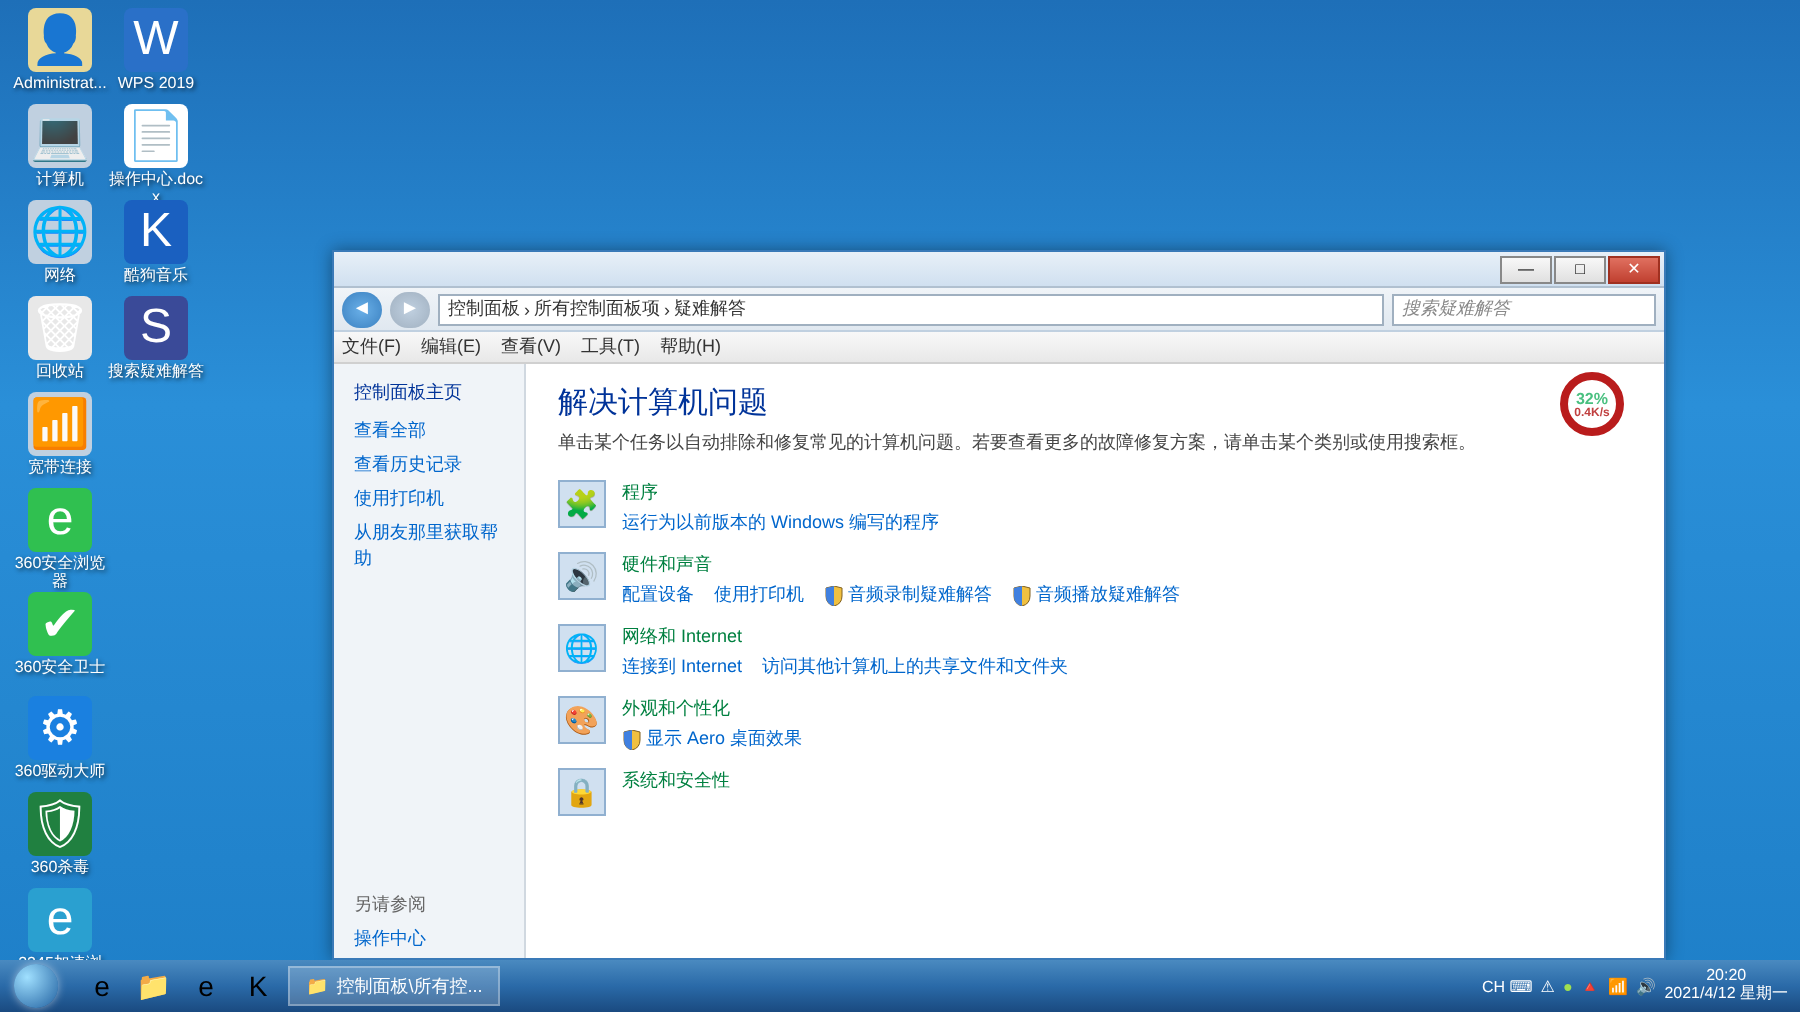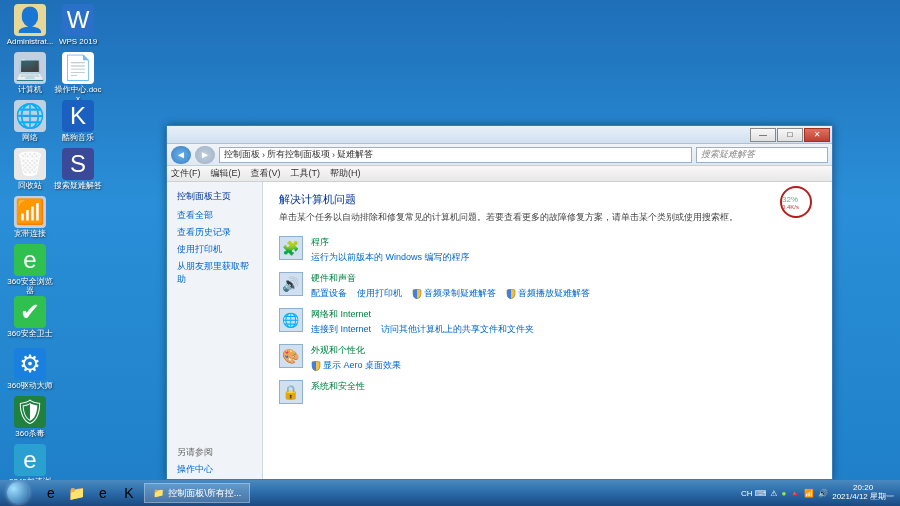--- a/index.html
+++ b/index.html
@@ -27,23 +27,23 @@
 .menubar { height: 16px; background: linear-gradient(#f8f8f8,#e8e8e8); border-bottom: 1px solid #d0d0d0; display: flex; align-items: center; padding: 0 4px; gap: 10px; font-size: 9px; color: #333; }
 .menubar span { cursor: pointer; }
 
 .content { display: flex; height: calc(100% - 56px); border-radius: 15px; }
 .sidebar { width: 96px; background: #f0f4f8; border-right: 1px solid #d0d8e0; padding: 8px 10px; font-size: 9px; }
 .sidebar .head { color: #003399; margin-bottom: 6px; }
 .sidebar a { display: block; color: #0066cc; margin-bottom: 4px; cursor: pointer; text-decoration: none; }
 .sidebar .sec2 { margin-top: 160px; color: #666; }
 
 .main { flex: 1; padding: 10px 16px; position: relative; overflow: hidden; }
-.main h2 { font-size: 11px; color: #003399; font-weight: normal; margin-bottom: 4px; }
+.main h2 { font-size: 15px; color: #003399; font-weight: normal; margin-bottom: 4px; }
 .main .desc { font-size: 9px; color: #444; margin-bottom: 12px; }
-.badge { position: absolute; right: 20px; top: 4px; width: 32px; height: 32px; border: 2px solid #b91c1c; border-radius: 50%; display: flex; flex-direction: column; align-items: flex-start; justify-content: center; font-size: 8px; color: #4ac080; }
+.badge { position: absolute; right: 20px; top: 4px; width: 32px; height: 32px; border: 4px solid #b91c1c; border-radius: 50%; display: flex; flex-direction: column; align-items: center; justify-content: center; font-size: 8px; color: #4ac080; font-weight: bold; }
 
 .cat { display: flex; margin-bottom: 8px; }
 .cat .cico { width: 24px; height: 24px; margin-right: 8px; background: #d0e0f0; border: 1px solid #90b0d0; display: flex; align-items: center; justify-content: center; font-size: 14px; flex-shrink: 0; }
 .cat .cbody { font-size: 9px; }
 .cat .ctitle { color: #008040; margin-bottom: 2px; cursor: pointer; }
 .cat .clinks { color: #0066cc; }
 .cat .clinks span { margin-right: 10px; cursor: pointer; }
 .cat .clinks .shield { display: inline-block; width: 10px; height: 10px; vertical-align: middle; margin-right: 2px; }
 
 

